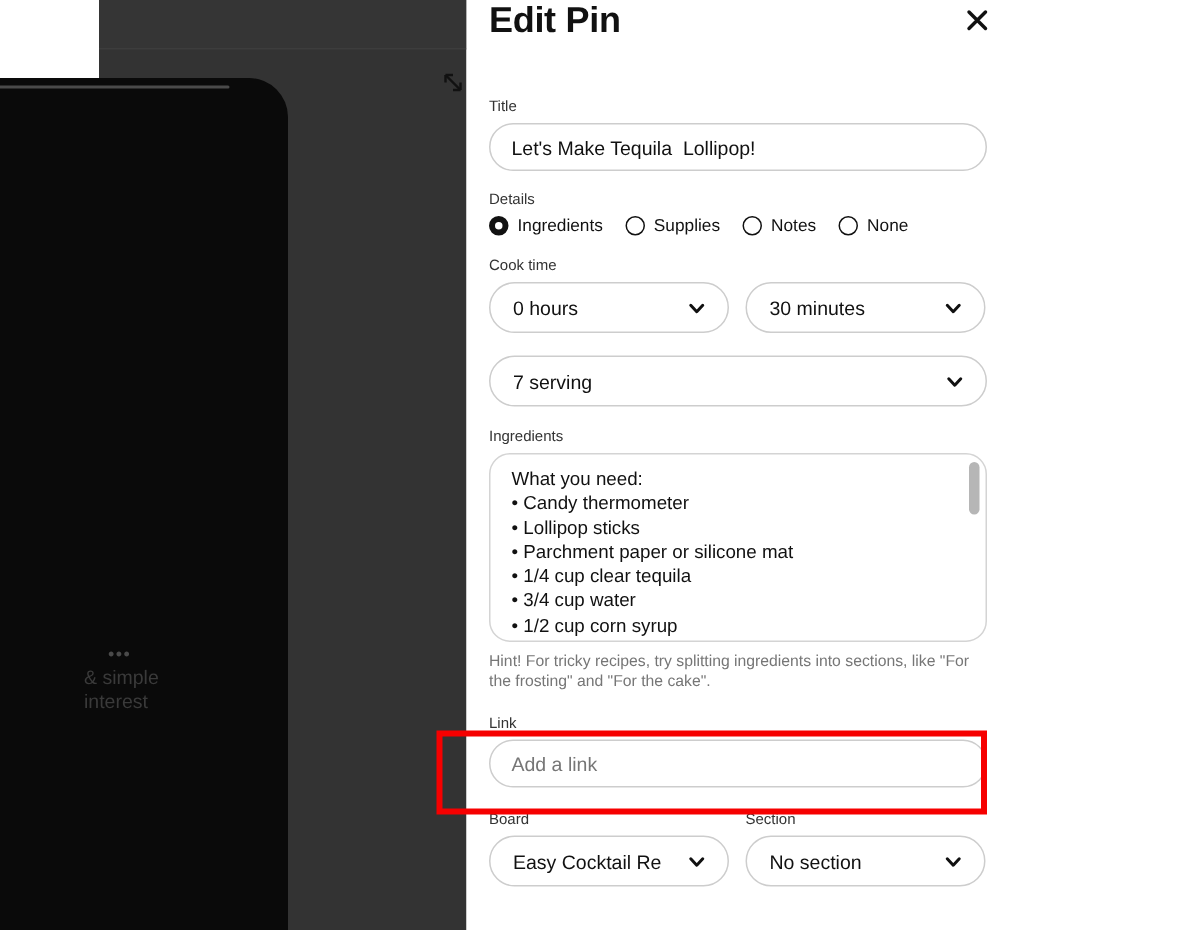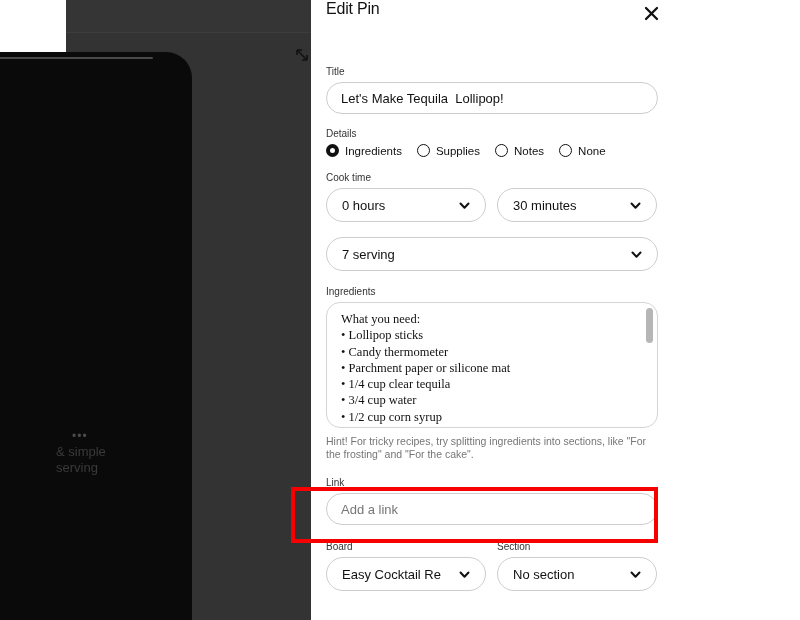--- a/index.html
+++ b/index.html
@@ -101,22 +101,22 @@
     position: absolute;
     left: 0;
     top: 0;
     width: 489px;
     height: 34px;
   }
   .panel-title {
     position: absolute;
     left: 15px;
     top: 0px;
-    font-size: 16px;
-    font-weight: normal;
+    font-size: 24px;
+    font-weight: bold;
     color: #111111;
     letter-spacing: -0.2px;
   }
   .close-btn {
     position: absolute;
     left: 327px;
     top: 0px;
     width: 26px;
     height: 26px;
     display: flex;
@@ -221,21 +221,20 @@
   
   .textarea-box {
     box-sizing: border-box;
     width: 332px;
     height: 126px;
     border: 1px solid #d4d4d4;
     border-radius: 14px;
     background: #ffffff;
     position: relative;
     overflow: hidden;
-    font-family: Liberation Serif, serif;
   }
   .textarea-inner {
     position: absolute;
     left: 14px;
     top: 8px;
     right: 18px;
     font-size: 12.5px;
     line-height: 16.3px;
     color: #111111;
   }
@@ -286,21 +285,21 @@
 
 <div class="screen">
 
   <div class="backdrop"></div>
   <div class="backdrop-topband"></div>
 
   <div class="phone-mock">
     <div class="phone-topline"></div>
     <div class="phone-dots">•••</div>
     <div class="phone-text">&amp; simple</div>
-    <div class="phone-text" style="top:408px;">serving</div>
+    <div class="phone-text" style="top:408px;">interest</div>
   </div>
 
   <div class="resize-handle">
     <svg width="18" height="18" viewBox="0 0 18 18">
       <path d="M3 3 L13 13" stroke="#111111" stroke-width="1.6" fill="none"></path>
       <path d="M3 3 L3 8 M3 3 L8 3" stroke="#111111" stroke-width="1.6" fill="none"></path>
       <path d="M13 13 L13 8 M13 13 L8 13" stroke="#111111" stroke-width="1.6" fill="none"></path>
     </svg>
   </div>
 
@@ -373,22 +372,22 @@
             <path d="M3.5 5.5 L7.5 9.8 L11.5 5.5" stroke="#111111" stroke-width="2" fill="none" stroke-linecap="round" stroke-linejoin="round"></path>
           </svg>
         </div>
       </div>
 
       <div class="group" style="margin-top:15px;">
         <div class="field-label">Ingredients</div>
         <div class="textarea-box">
           <div class="textarea-inner">
             <div class="ta-line ta-head">What you need:</div>
+            <div class="ta-line">• Candy thermometer</div>
             <div class="ta-line">• Lollipop sticks</div>
-            <div class="ta-line">• Candy thermometer</div>
             <div class="ta-line">• Parchment paper or silicone mat</div>
             <div class="ta-line">• 1/4 cup clear tequila</div>
             <div class="ta-line">• 3/4 cup water</div>
             <div class="ta-line">• 1/2 cup corn syrup</div>
           </div>
           <div class="scroll-track"></div>
           <div class="scroll-thumb"></div>
         </div>
         <div class="hint">Hint! For tricky recipes, try splitting ingredients into sections, like "For the frosting" and "For the cake".</div>
       </div>

